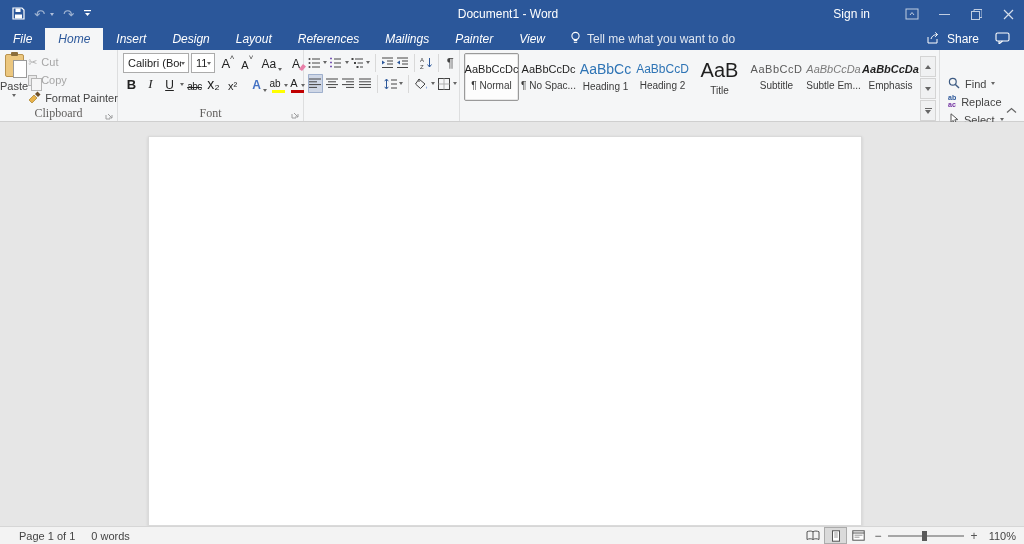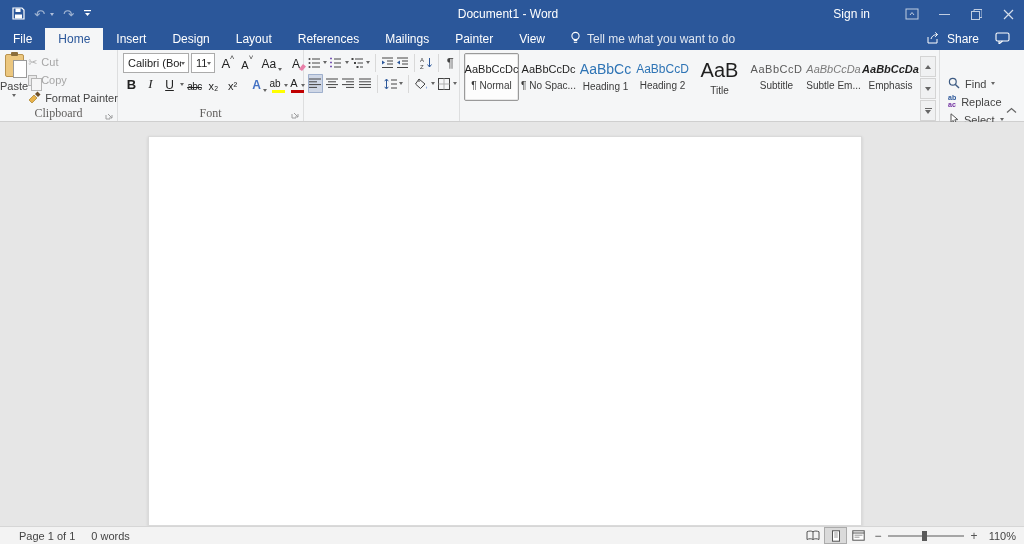--- a/index.html
+++ b/index.html
@@ -14,21 +14,21 @@
   .dim { opacity:.55; }
   .qat-dd { font-size:8px; opacity:.8; margin-left:-4px; }
   .win-title { position:absolute; left:0; right:8px; text-align:center; font-size:12px; color:#fff; pointer-events:none; }
   .tb-right { margin-left:auto; display:flex; align-items:center; height:100%; z-index:2; }
   .signin { font-size:12px; margin-right:26px; cursor:pointer; }
   .winbtn { width:32px; height:100%; display:flex; align-items:center; justify-content:center; cursor:pointer; }
   .winbtn svg { display:block; }
 
   
   .tabrow { height:22px; background:#2B579A; display:flex; align-items:stretch; color:#fff; font-size:12px; flex:0 0 auto; }
-  .tab { display:flex; align-items:center; padding:0 13px; cursor:pointer; }
+  .tab { display:flex; align-items:center; padding:0 13px; cursor:pointer;font-style:italic; }
   .tab.active { background:#F5F6F7; color:#2B579A; }
   .tellme { display:flex; align-items:center; gap:6px; margin-left:12px; color:rgba(255,255,255,.85); cursor:pointer; }
   .tabrow-right { margin-left:auto; display:flex; align-items:center; gap:16px; padding-right:14px; }
   .share { display:flex; align-items:center; gap:5px; cursor:pointer; font-size:12px; }
 
   
   .ribbon { height:72px; background:#F5F6F7; border-bottom:1px solid #CFCFCF; display:flex; position:relative; flex:0 0 auto; }
   .group { display:flex; flex-direction:column; border-right:1px solid #DDDEDF; height:71px; }
   .gbody { flex:1; display:flex; }
   .glabel { height:16px; font-size:12px; color:#605E5C; display:flex; align-items:center; justify-content:center; position:relative;font-family:Liberation Serif, serif; }
@@ -291,21 +291,21 @@
           <div class="fbtn ital-i">
               <span>I</span>
             </div>
           <div class="fbtn und-u">
               <span>U</span>
             </div>
           <span class="dd sm"></span>
           <div class="fbtn strike">
               <span>abc</span>
             </div>
-          <div class="fbtn" style="font-size:11px;">
+          <div class="fbtn" style="font-size:14px;">
               <span>x₂</span>
             </div>
           <div class="fbtn" style="font-size:11px;">
               <span>x²</span>
             </div>
           <div class="vdiv"></div>
           <div class="fbtn fx-a">
             <span>A</span>
             <span class="dd sm" style="margin-left:2px;"></span>
           </div>

